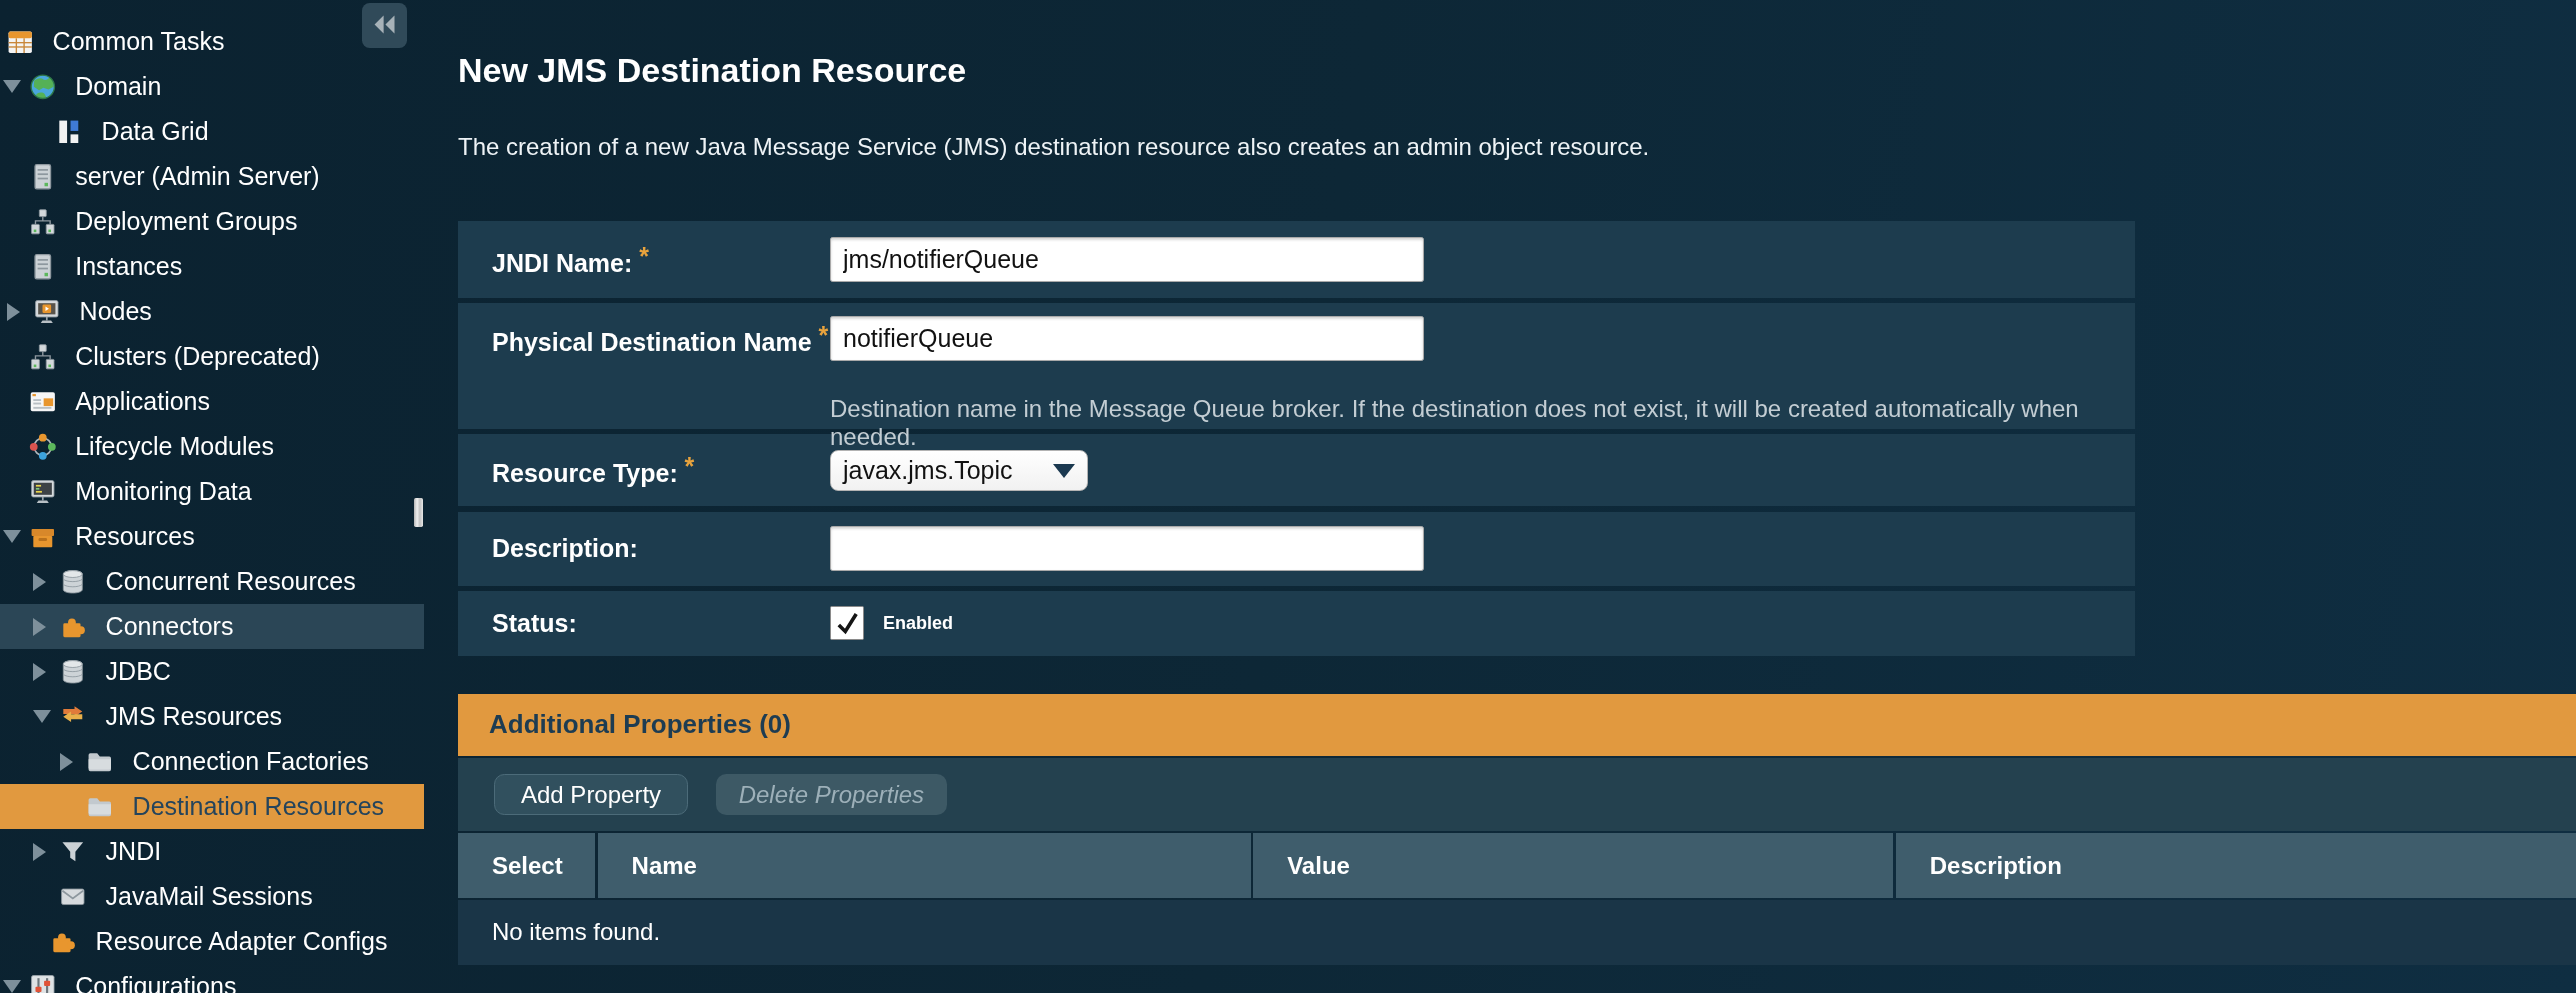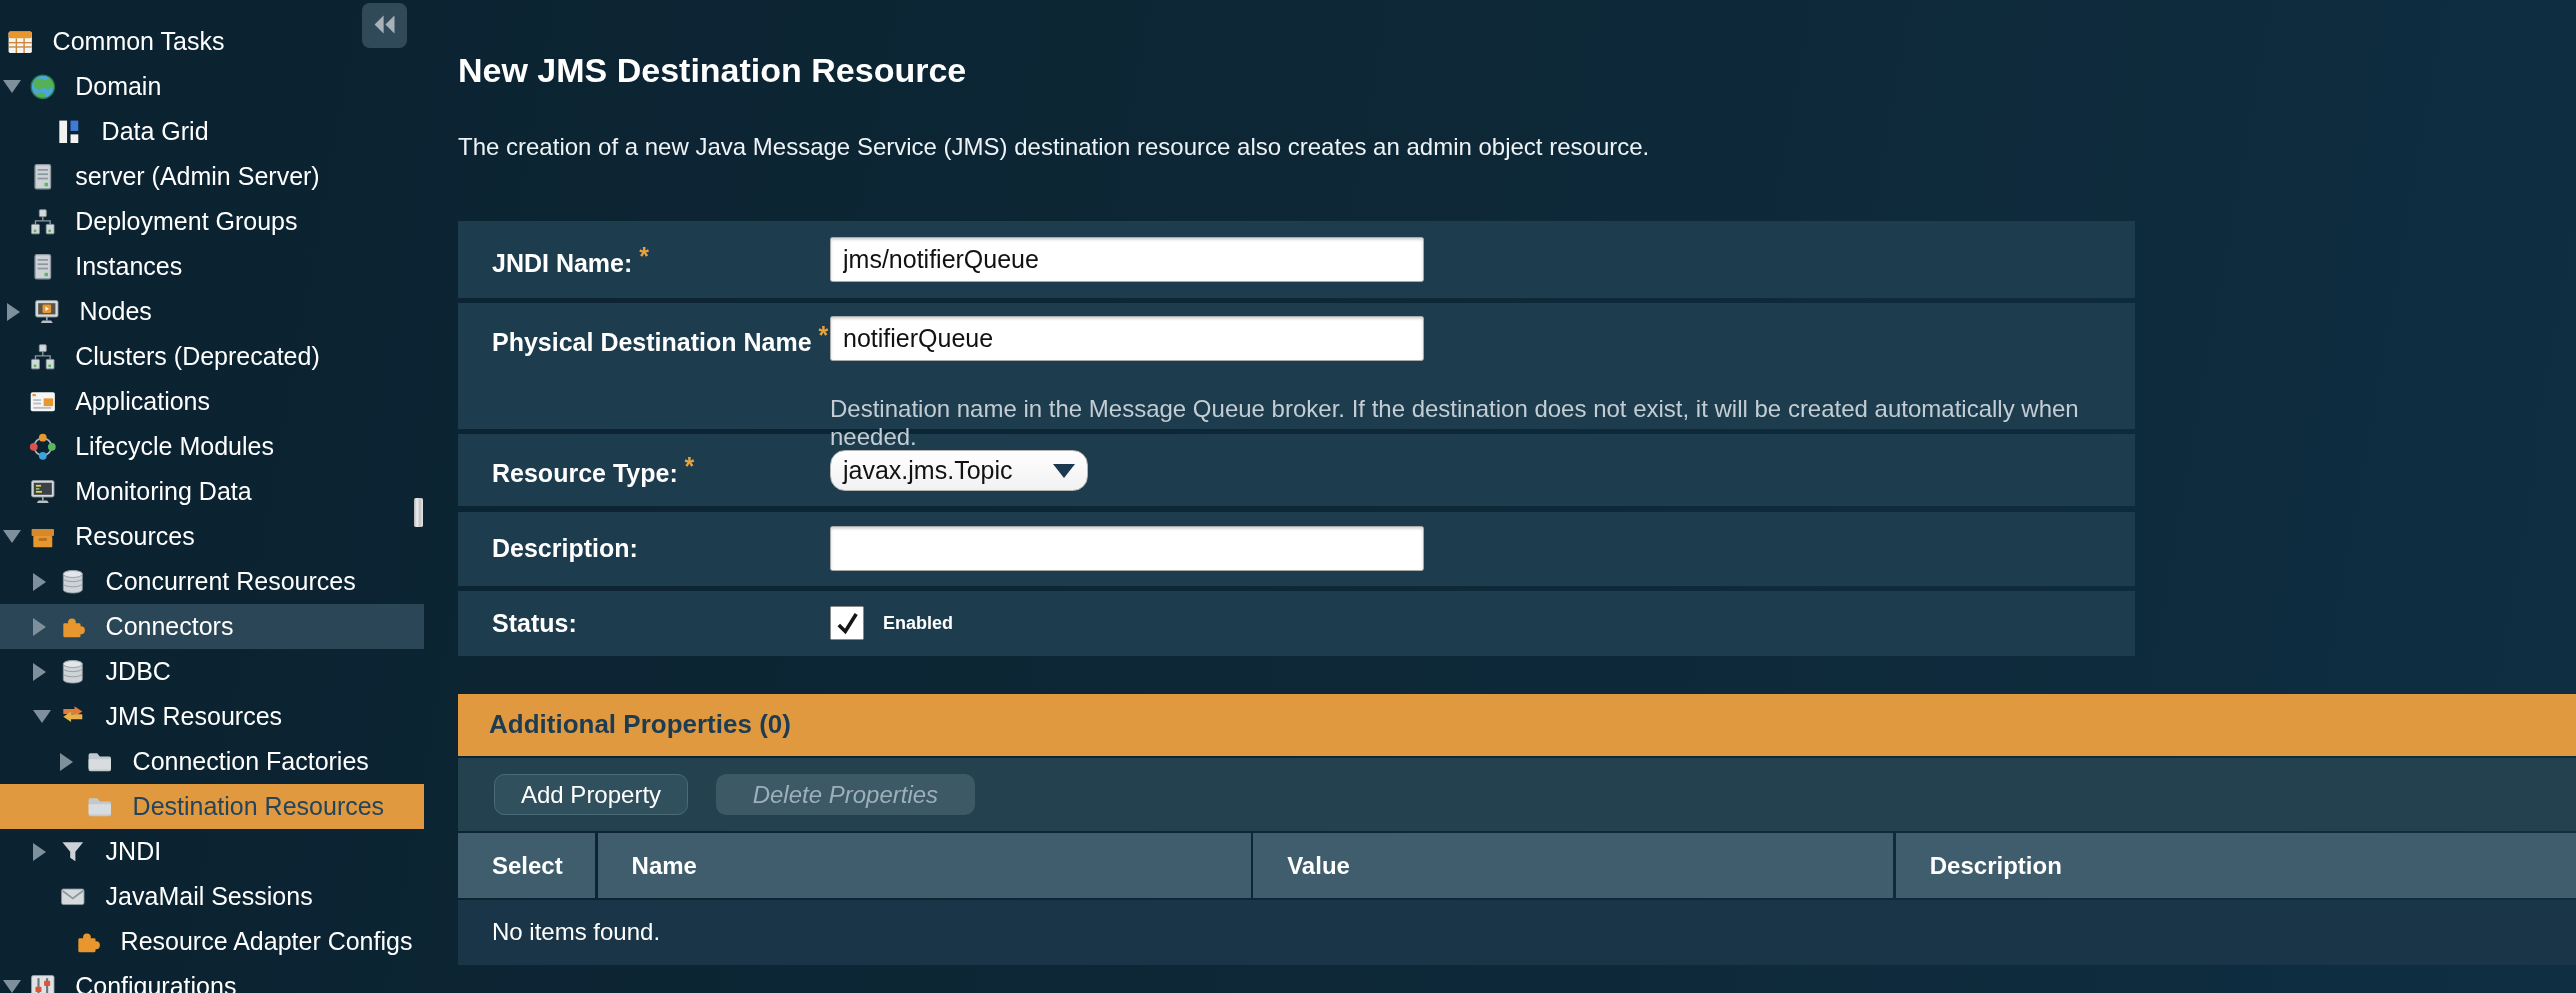--- a/index.html
+++ b/index.html
@@ -48,21 +48,21 @@
   .req { color:#e8a33d; font-weight:bold; font-size:25px; vertical-align:6.9px; margin-left:6.9px; }
   .req::after { content:"*"; }
   .ftext {
     width:594px; height:45px; background:#fff; border:0.9px solid #a9a9a9; border-radius:2.6px;
     font-family:"Liberation Sans",sans-serif; font-size:25px; color:#111; padding:0 12px;
     box-shadow:inset 0 1.7px 2.6px rgba(0,0,0,.18);
   }
   .fhelp { margin-left:338px; margin-top:34px; font-size:24px; color:#c3cdd3; }
   .fselect {
     width:258px; height:41px; background:linear-gradient(#ffffff,#f1f1f1);
-    border:0.9px solid #b3b3b3; border-radius:15px; display:flex; align-items:center;
+    border:0.9px solid #b3b3b3; border-radius:8px; display:flex; align-items:center;
     font-size:25px; color:#111; padding-left:12px; cursor:pointer; position:relative;
   }
   .sel-arrow { position:absolute; right:12px; top:13px; width:0; height:0;
     border-left:11.2px solid transparent; border-right:11.2px solid transparent; border-top:14.6px solid #1b3950; }
   .fcheck {
     width:34px; height:34px; background:#fff; border:0.9px solid #8a8a8a; border-radius:1.7px;
     display:inline-flex; align-items:center; justify-content:center; cursor:pointer;
   }
   .fcheck svg { width:29px; height:29px; display:none; }
   .fcheck.checked svg { display:block; }
@@ -71,21 +71,21 @@
   .props-header {
     margin-top:38px; width:2118px; height:62px; background:#e1993f; color:#1d3c52;
     display:flex; align-items:center; padding-left:31px; font-size:26px; font-weight:bold;
   }
   .btn-band { margin-top:2.6px; width:2118px; height:73px; background:#24414f; display:flex; align-items:center; padding-left:36px; }
   .btn {
     height:41px; border-radius:10.3px; font-family:"Liberation Sans",sans-serif; font-size:24px;
     display:flex; align-items:center; cursor:pointer;
   }
   .btn.add { background:#31505e; border:0.9px solid #4c6b79; color:#fff; padding:0 26px; }
-  .btn.del { background:#3d5965; border:none; color:#9db0b9; font-style:italic; padding:0 37px; margin-left:27.6px; cursor:default; }
+  .btn.del { background:#3d5965; border:none; color:#9db0b9; font-style:italic; padding:0 23px; margin-left:27.6px; cursor:default; }
 
   .ptable { margin-top:1.7px; width:2118px; }
   .phead { display:flex; gap:2.6px; height:65px; }
   .pcell { background:#3f5d6c; display:flex; align-items:center; padding-left:34px; font-size:24px; font-weight:bold; color:#fff; }
   .pcell.c0 { flex:0 0 137px; } .pcell.c1 { flex:0 0 653px; } .pcell.c2 { flex:0 0 640px; } .pcell.c3 { flex:1 1 auto; }
   .pempty { margin-top:1.7px; height:65px; background:#1a3547; display:flex; align-items:center; padding-left:34px; font-size:24px; color:#fff; }
 </style>
 </head>
 <body>
 
@@ -357,21 +357,21 @@
         <div class="trow" style="padding-left: 33px;">
           <span class="arrow"></span>
           <span class="ticon">
             <svg viewBox="0 0 32 32">
               <rect x="3" y="7" width="26" height="18" rx="2" fill="#d6dadd" stroke="#8d979e"></rect>
               <path d="M4 9l12 9L28 9" fill="none" stroke="#8d979e" stroke-width="2"></path>
             </svg>
           </span>
           <span class="tlabel">JavaMail Sessions</span>
         </div>
-        <div class="trow" style="padding-left: 48px;">
+        <div class="trow" style="padding-left: 23px;">
           <span class="arrow"></span>
           <span class="ticon">
             <svg viewBox="0 0 32 32">
               <rect x="5" y="12" width="20" height="16" rx="1.5" fill="#e8962e"></rect>
               <circle cx="15" cy="11" r="4.5" fill="#e8962e"></circle>
               <circle cx="25.5" cy="20" r="4.5" fill="#e8962e"></circle>
             </svg>
           </span>
           <span class="tlabel">Resource Adapter Configs</span>
         </div>

